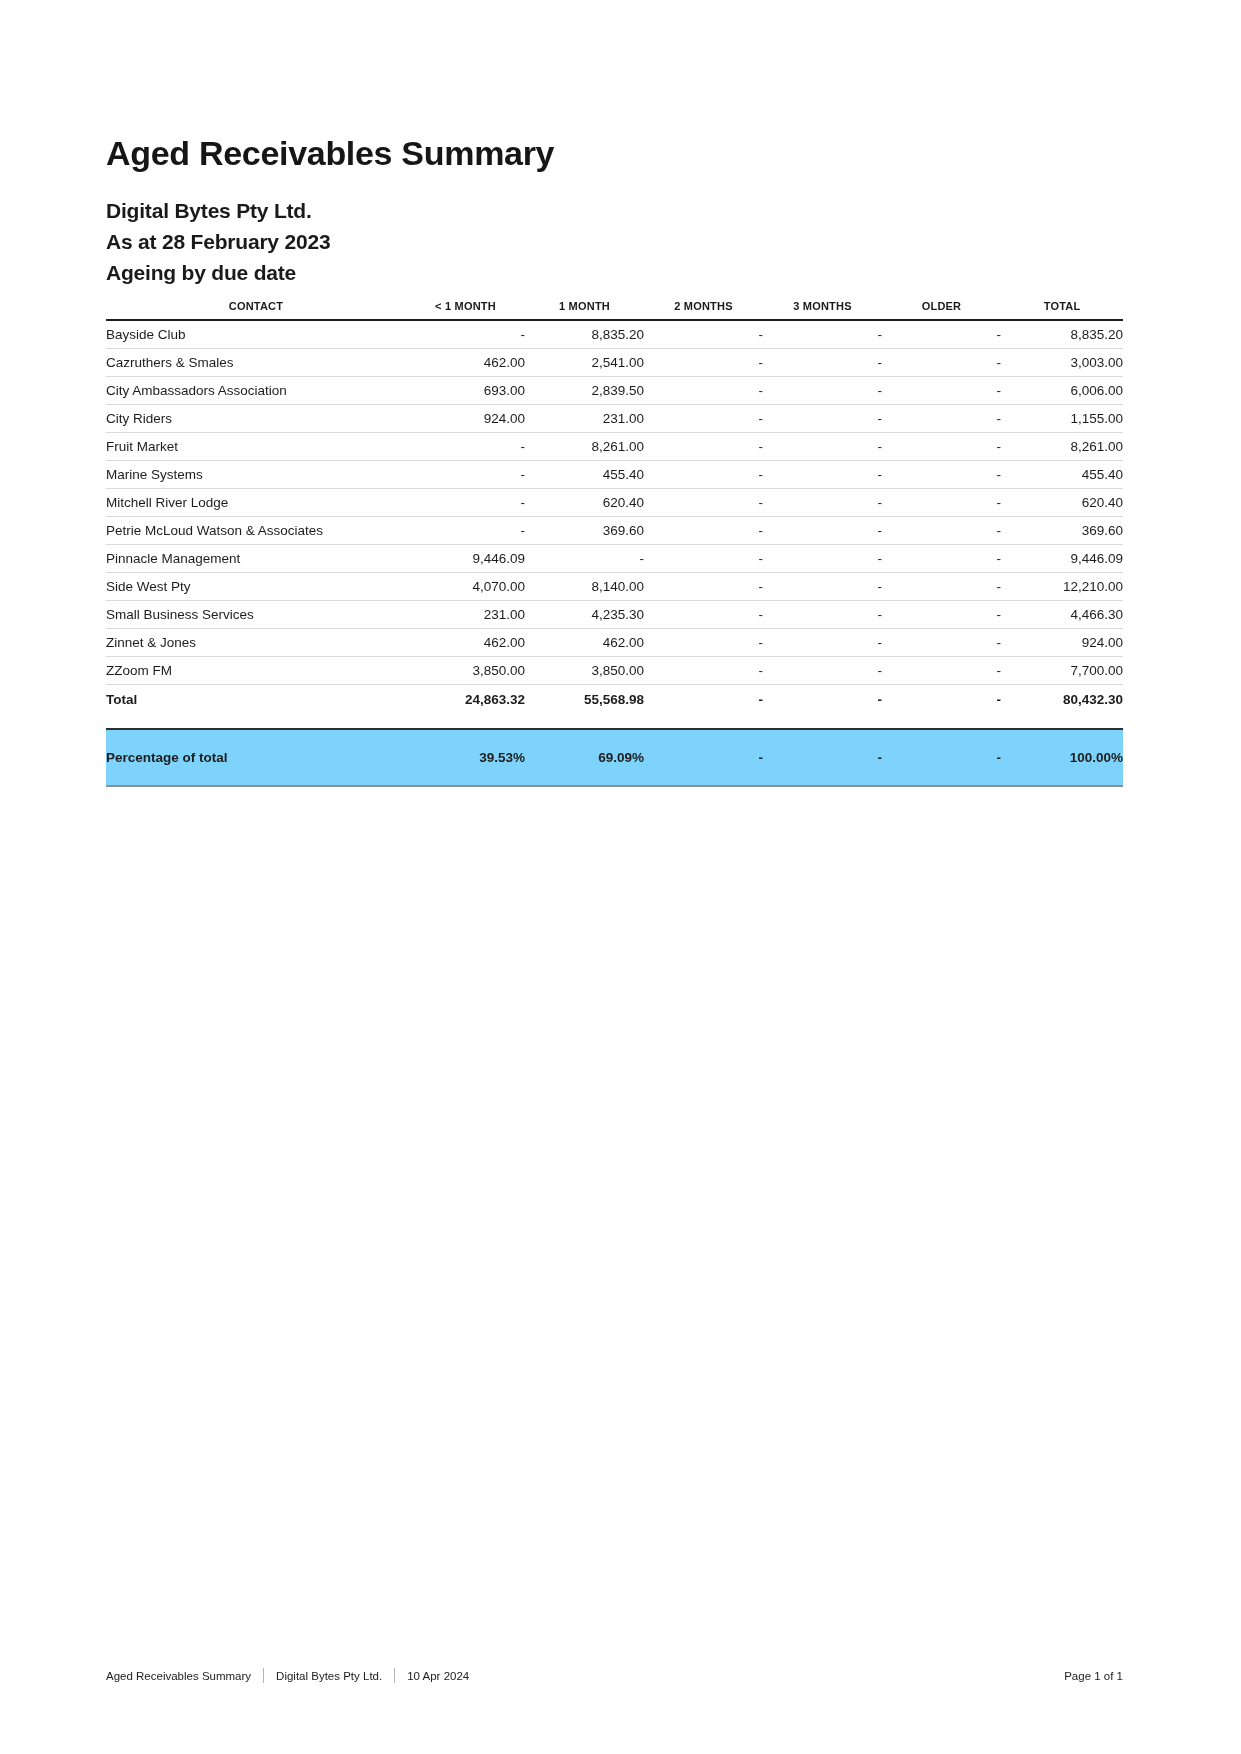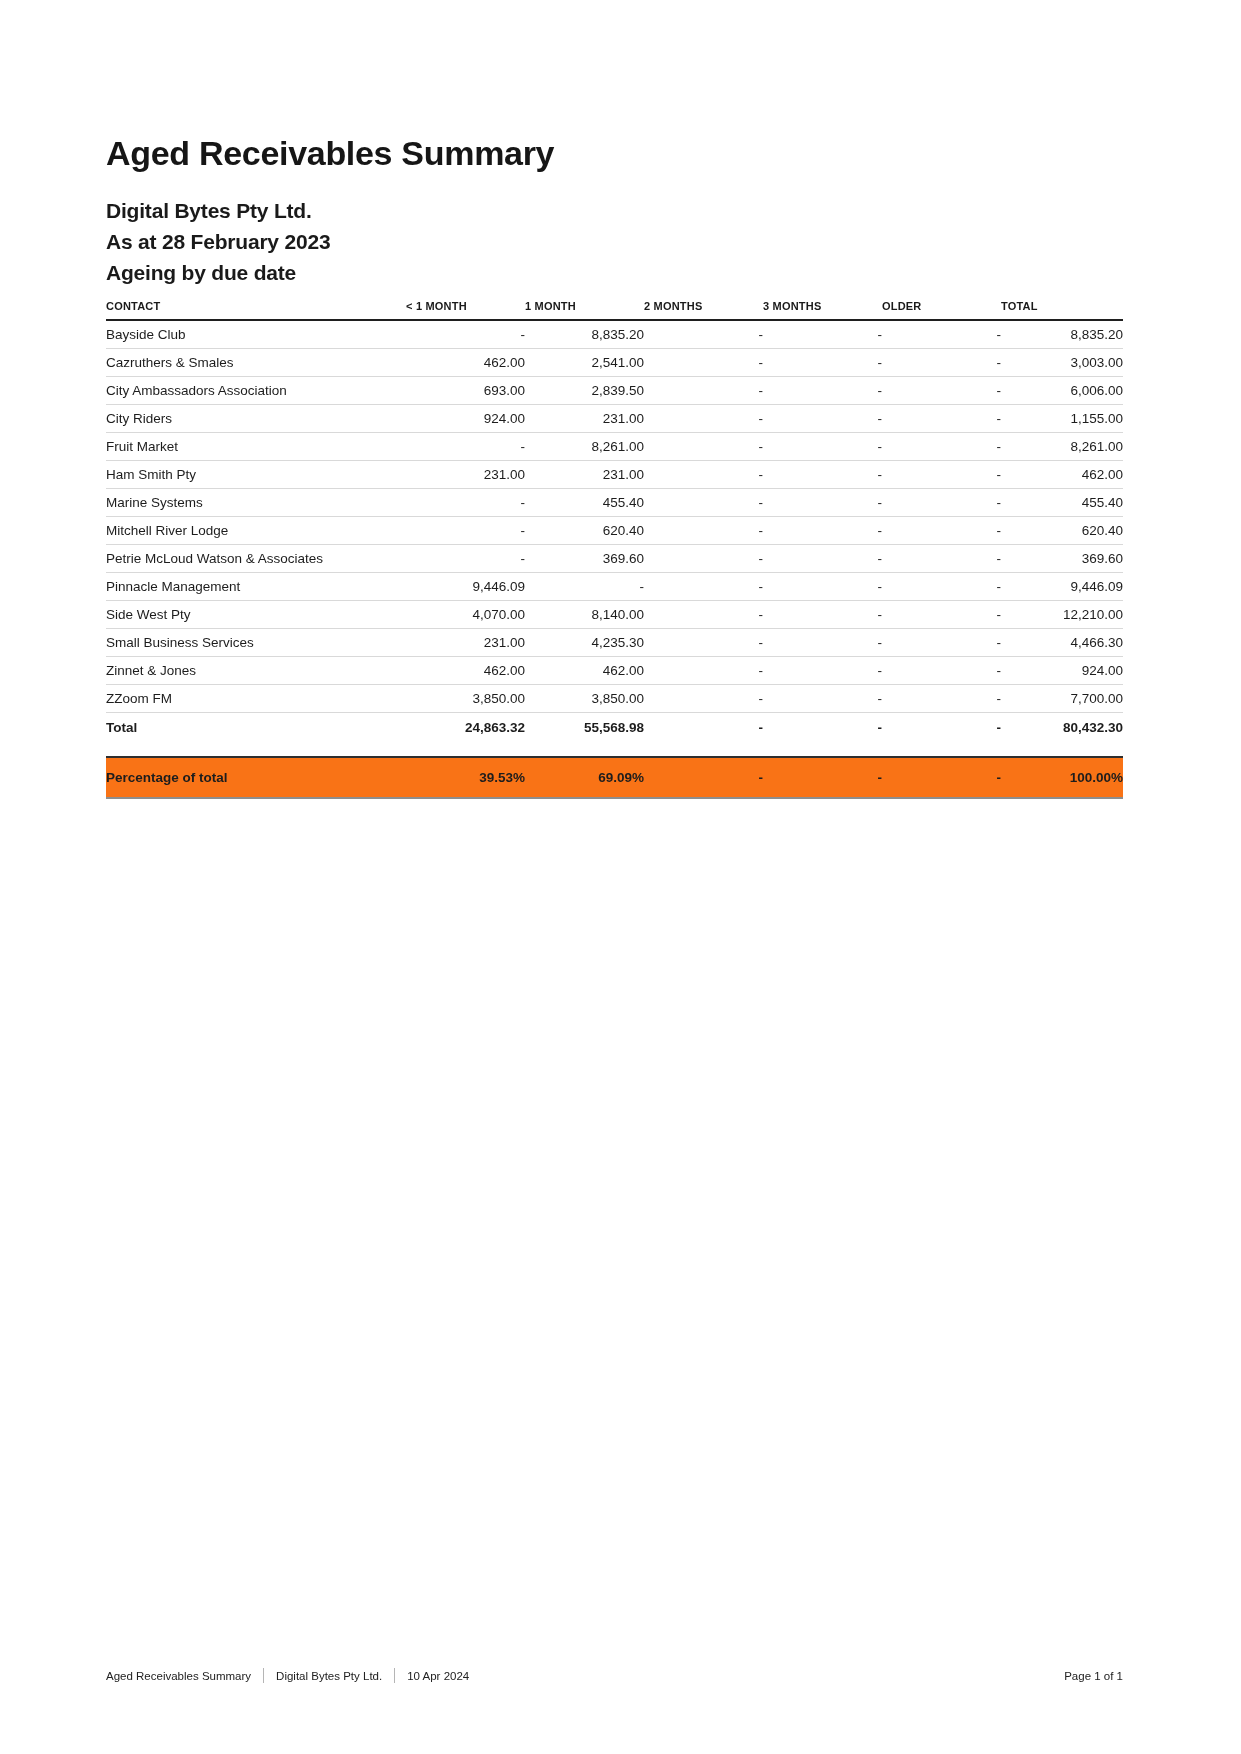--- a/index.html
+++ b/index.html
@@ -35,21 +35,21 @@
   table.ar-table {
     width: 100%;
     border-collapse: collapse;
     table-layout: fixed;
     margin-top: 12px;
   }
   .ar-table th {
     font-size: 11px;
     font-weight: 700;
     color: #1a1a1a;
-    text-align: left;
+    text-align: center;
     letter-spacing: 0.2px;
     padding: 0 0 7px 0;
     border-bottom: 2px solid #1f1f1f;
     white-space: nowrap;
   }
   .ar-table th.num { }
   .ar-table td {
     font-size: 13.5px;
     color: #1d1d1d;
     padding: 6px 0 6px 0;
@@ -63,24 +63,24 @@
     border-bottom: none;
     padding: 7px 0;
   }
   .ar-table tr.spacer-row td {
     border-bottom: none;
     padding: 0;
     height: 15px;
   }
   .ar-table tr.pct-row td {
     font-weight: 700;
-    background: #f97316;
+    background: #7dd3fc;
     border-top: 2px solid #2e2e2e;
     border-bottom: 2px solid #8e8e8e;
-    padding: 12px 0;
+    padding: 20px 0;
   }
   .footer {
     position: absolute;
     left: 106px;
     right: 118px;
     top: 1668px;
     display: flex;
     justify-content: space-between;
     align-items: center;
     font-size: 11.5px;
@@ -167,29 +167,20 @@
         <tr>
           <td>Fruit Market</td>
           <td class="num">-</td>
           <td class="num">8,261.00</td>
           <td class="num">-</td>
           <td class="num">-</td>
           <td class="num">-</td>
           <td class="num">8,261.00</td>
         </tr>
         <tr>
-          <td>Ham Smith Pty</td>
-          <td class="num">231.00</td>
-          <td class="num">231.00</td>
-          <td class="num">-</td>
-          <td class="num">-</td>
-          <td class="num">-</td>
-          <td class="num">462.00</td>
-        </tr>
-        <tr>
           <td>Marine Systems</td>
           <td class="num">-</td>
           <td class="num">455.40</td>
           <td class="num">-</td>
           <td class="num">-</td>
           <td class="num">-</td>
           <td class="num">455.40</td>
         </tr>
         <tr>
           <td>Mitchell River Lodge</td>

